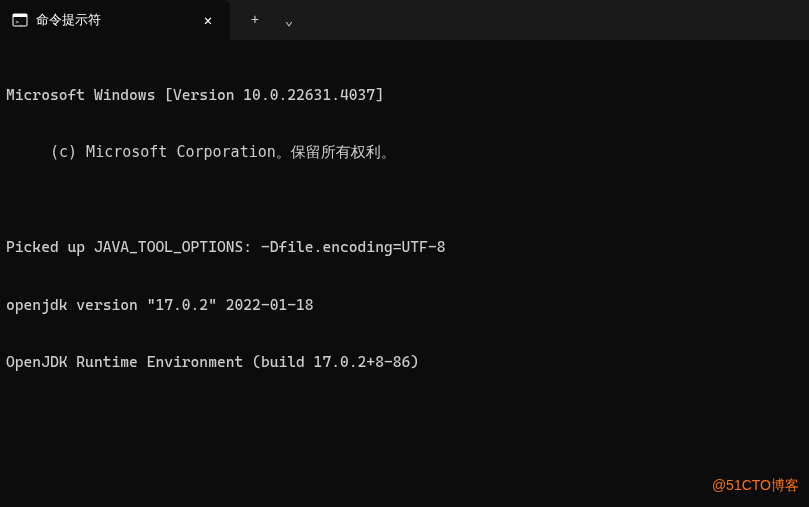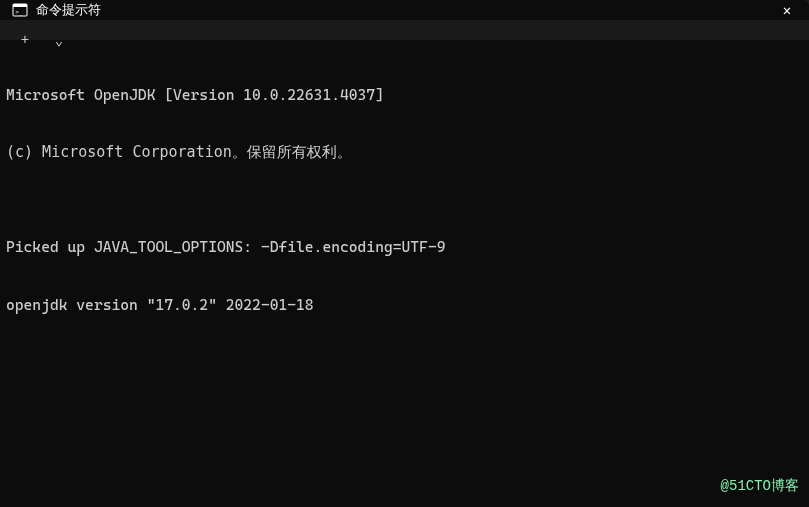--- a/index.html
+++ b/index.html
@@ -13,21 +13,20 @@
       background: #0c0c0c;
       font-family: Consolas, 'Courier New', monospace;
       overflow: hidden;
       position: relative;
     }
     .titlebar {
       height: 40px;
       background: #1a1a1a;
       display: flex;
       align-items: stretch;
-      flex-direction: column;
     }
     .tab {
       display: flex;
       align-items: center;
       background: #0c0c0c;
       padding: 0 12px;
       min-width: 230px;
       border-top-right-radius: 6px;
       position: relative;
     }
@@ -82,28 +81,29 @@
       font-size: 15px;
       line-height: 1.27;
       font-family: Consolas, 'Cascadia Mono', monospace;
       white-space: pre;
     }
     .terminal-line {
       display: block;
     }
     .cjk {
       font-family: 'Microsoft YaHei', Consolas, monospace;
+      margin-left: 44px;
     }
     .watermark {
       position: absolute;
       right: 10px;
       bottom: 12px;
-      color: #86efac;
+      color: #f97316;
       font-size: 14px;
-      font-family: Liberation Mono, monospace;
+      font-family: Liberation Sans, sans-serif;
     }
   </style>
 </head>
 <body>
 
 <div class="titlebar">
   <div class="tab">
     <span class="tab-icon">
       <svg viewBox="0 0 16 16">
         <rect x="1" y="2" width="14" height="12" rx="1" fill="none" stroke="#ffffff" stroke-width="1"></rect>
@@ -114,22 +114,23 @@
     <span class="tab-title">命令提示符</span>
     <span class="tab-close">✕</span>
   </div>
   <div class="titlebar-actions">
     <div class="titlebar-btn">+</div>
     <div class="titlebar-btn">⌄</div>
   </div>
 </div>
 
 <div class="terminal">
-  <span class="terminal-line">Microsoft OpenJDK [Version 10.0.22631.4037]</span>
+  <span class="terminal-line">Microsoft Windows [Version 10.0.22631.4037]</span>
   <span class="terminal-line cjk">(c) Microsoft Corporation。保留所有权利。</span>
   <span class="terminal-line"></span>
-  <span class="terminal-line">Picked up JAVA_TOOL_OPTIONS: -Dfile.encoding=UTF-9</span>
+  <span class="terminal-line">Picked up JAVA_TOOL_OPTIONS: -Dfile.encoding=UTF-8</span>
   <span class="terminal-line">openjdk version "17.0.2" 2022-01-18</span>
+  <span class="terminal-line">OpenJDK Runtime Environment (build 17.0.2+8-86)</span>
   <span class="terminal-line"></span>
   
 </div>
 
 <div class="watermark">@51CTO博客</div>
 
 </body></html>

